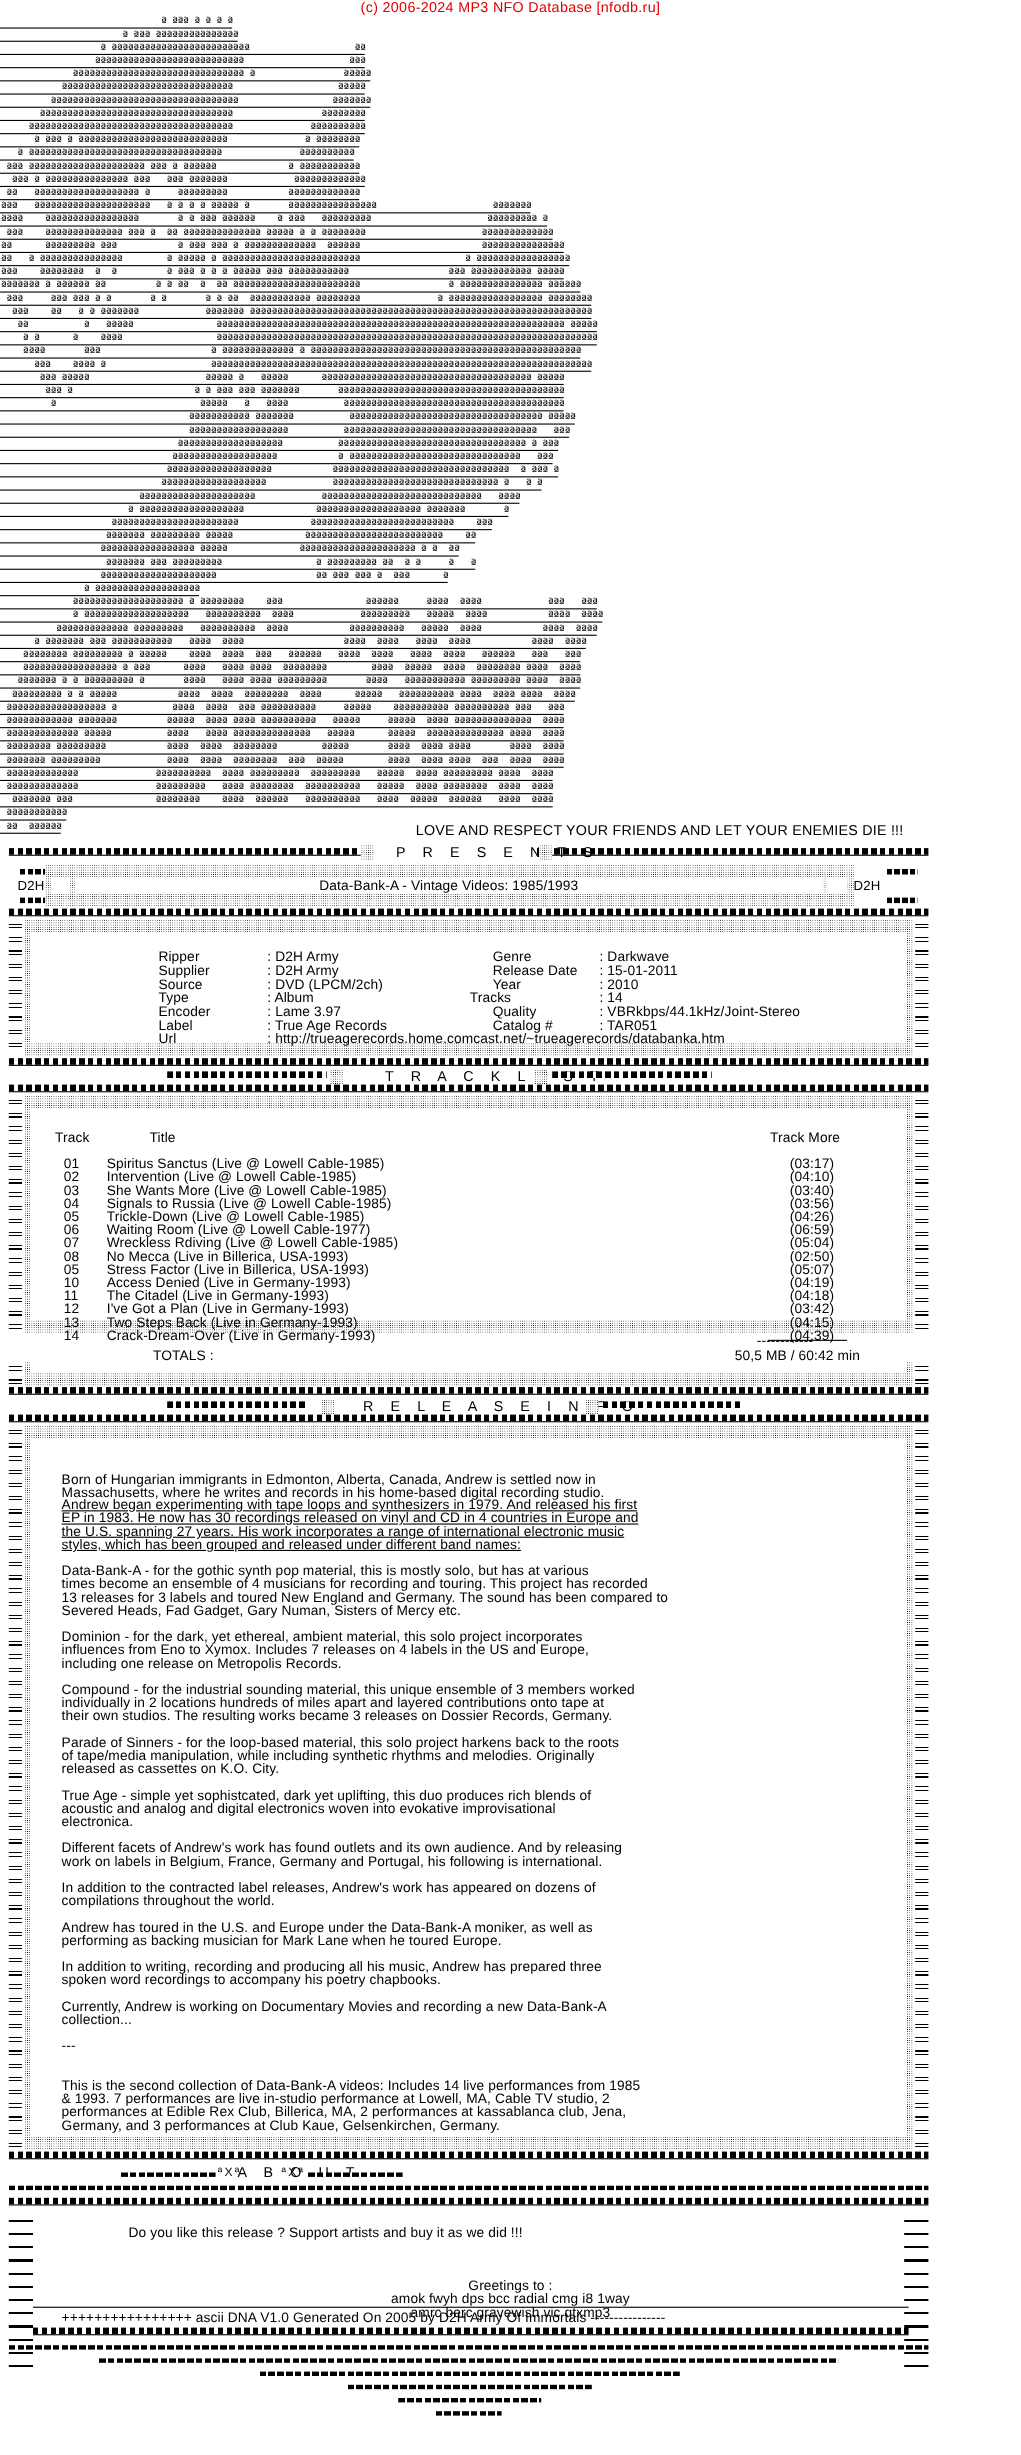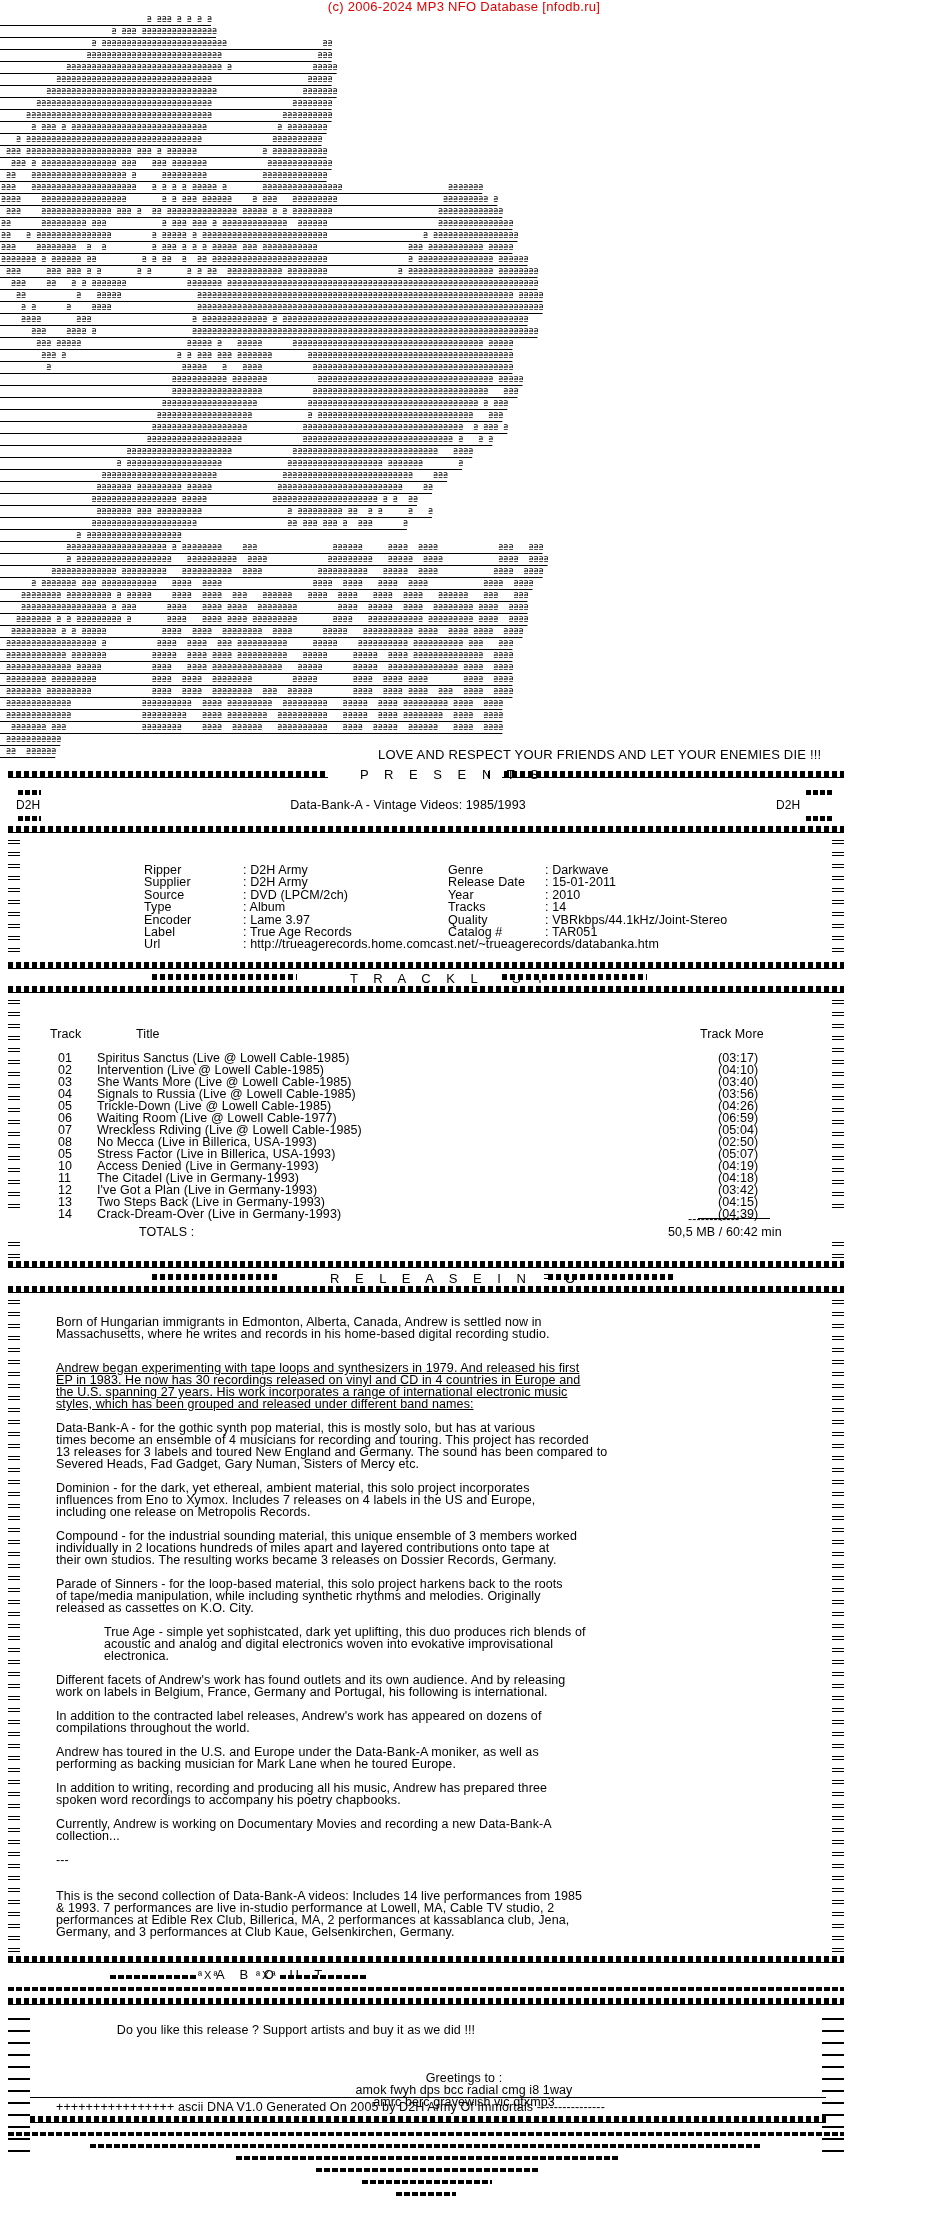--- a/index.html
+++ b/index.html
@@ -161,21 +161,21 @@
       <span class="lbl" style="left:136px;top:57.6px">Encoder</span>
       <span class="val" style="left:235px;top:57.6px">: Lame 3.97</span>
       <span class="lbl" style="left:136px;top:70px">Label</span>
       <span class="val" style="left:235px;top:70px">: True Age Records</span>
       <span class="lbl" style="left:440px;top:8px">Genre</span>
       <span class="val" style="left:537px;top:8px">: Darkwave</span>
       <span class="lbl" style="left:440px;top:20.4px">Release Date</span>
       <span class="val" style="left:537px;top:20.4px">: 15-01-2011</span>
       <span class="lbl" style="left:440px;top:32.8px">Year</span>
       <span class="val" style="left:537px;top:32.8px">: 2010</span>
-      <span class="lbl" style="left:440px;top:45.2px">Tracks</span>
+      <span class="lbl" style="left:419px;top:45.2px">Tracks</span>
       <span class="val" style="left:537px;top:45.2px">: 14</span>
       <span class="lbl" style="left:440px;top:57.6px">Quality</span>
       <span class="val" style="left:537px;top:57.6px">: VBRkbps/44.1kHz/Joint-Stereo</span>
       <span class="lbl" style="left:440px;top:70px">Catalog #</span>
       <span class="val" style="left:537px;top:70px">: TAR051</span>
       <span class="lbl" style="left:136px;top:82.4px">Url</span>
       <span class="val" style="left:235px;top:82.4px">: http://trueagerecords.home.comcast.net/~trueagerecords/databanka.htm</span>
     </div>
 </div>
 
@@ -293,40 +293,40 @@
 <div class="abs dither" style="top:1272px;left:532px;width:12px;height:14px;"></div>
 <div class="abs" style="top:1274px;left:548px;width:128px;height:6px;background:repeating-linear-gradient(90deg,#000 0 5px,#fff 5px 8px);"></div>
 <div class="rule" style="top:1286px;"></div>
 
 <div class="box" style="top:1296px;height:658px;left:8px;width:836px;">
   <div class="side-marks" style="left:0;top:0;bottom:0;"></div>
   <div class="side-marks" style="right:0;top:0;bottom:0;"></div>
   <div class="abs dither" style="left:14px;right:14px;top:0;bottom:0;"></div>
   <div class="abs" style="left:20px;right:20px;top:12px;bottom:12px;background:#fff;"></div>
   <div class="abs txt" style="left:0;top:0;width:836px;height:658px;" id="release-paras">
-      <div class="para" style="top: 20px; left: 48px;">Born of Hungarian immigrants in Edmonton, Alberta, Canada, Andrew is settled now in
+      <div class="para" style="top: 43px; left: 48px;">Born of Hungarian immigrants in Edmonton, Alberta, Canada, Andrew is settled now in
 Massachusetts, where he writes and records in his home-based digital recording studio.</div>
       <div class="para" style="top: 66px; left: 48px; text-decoration: underline;">Andrew began experimenting with tape loops and synthesizers in 1979. And released his first
 EP in 1983. He now has 30 recordings released on vinyl and CD in 4 countries in Europe and
 the U.S. spanning 27 years. His work incorporates a range of international electronic music
 styles, which has been grouped and released under different band names:</div>
       <div class="para" style="top: 126px; left: 48px;">Data-Bank-A - for the gothic synth pop material, this is mostly solo, but has at various
 times become an ensemble of 4 musicians for recording and touring. This project has recorded
 13 releases for 3 labels and toured New England and Germany. The sound has been compared to
 Severed Heads, Fad Gadget, Gary Numan, Sisters of Mercy etc.</div>
       <div class="para" style="top: 186px; left: 48px;">Dominion - for the dark, yet ethereal, ambient material, this solo project incorporates
 influences from Eno to Xymox. Includes 7 releases on 4 labels in the US and Europe,
 including one release on Metropolis Records.</div>
       <div class="para" style="top: 234px; left: 48px;">Compound - for the industrial sounding material, this unique ensemble of 3 members worked
 individually in 2 locations hundreds of miles apart and layered contributions onto tape at
 their own studios. The resulting works became 3 releases on Dossier Records, Germany.</div>
       <div class="para" style="top: 282px; left: 48px;">Parade of Sinners - for the loop-based material, this solo project harkens back to the roots
 of tape/media manipulation, while including synthetic rhythms and melodies. Originally
 released as cassettes on K.O. City.</div>
-      <div class="para" style="top: 330px; left: 48px; margin-left: 48px;">True Age - simple yet sophistcated, dark yet uplifting, this duo produces rich blends of
+      <div class="para" style="top: 330px; left: 48px;">True Age - simple yet sophistcated, dark yet uplifting, this duo produces rich blends of
 acoustic and analog and digital electronics woven into evokative improvisational
 electronica.</div>
       <div class="para" style="top: 378px; left: 48px;">Different facets of Andrew's work has found outlets and its own audience. And by releasing
 work on labels in Belgium, France, Germany and Portugal, his following is international.</div>
       <div class="para" style="top: 414px; left: 48px;">In addition to the contracted label releases, Andrew's work has appeared on dozens of
 compilations throughout the world.</div>
       <div class="para" style="top: 450px; left: 48px;">Andrew has toured in the U.S. and Europe under the Data-Bank-A moniker, as well as
 performing as backing musician for Mark Lane when he toured Europe.</div>
       <div class="para" style="top: 486px; left: 48px;">In addition to writing, recording and producing all his music, Andrew has prepared three
 spoken word recordings to accompany his poetry chapbooks.</div>

